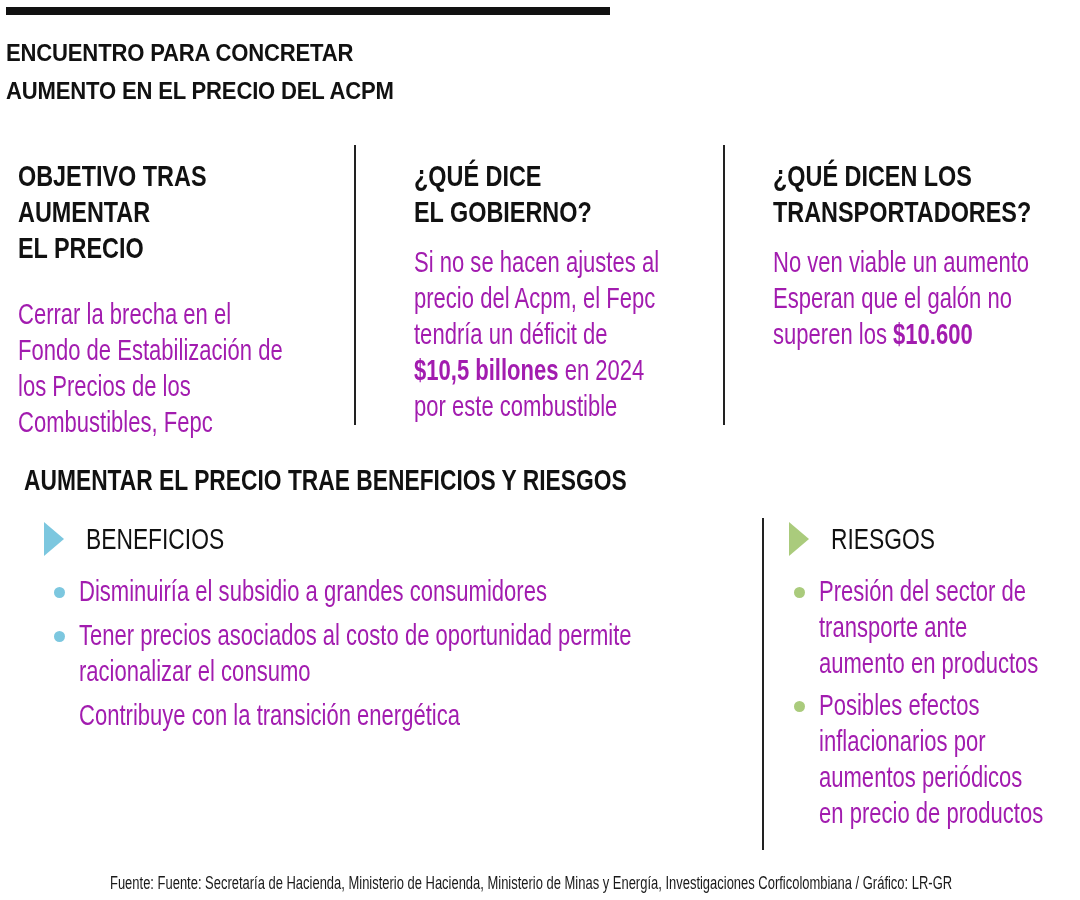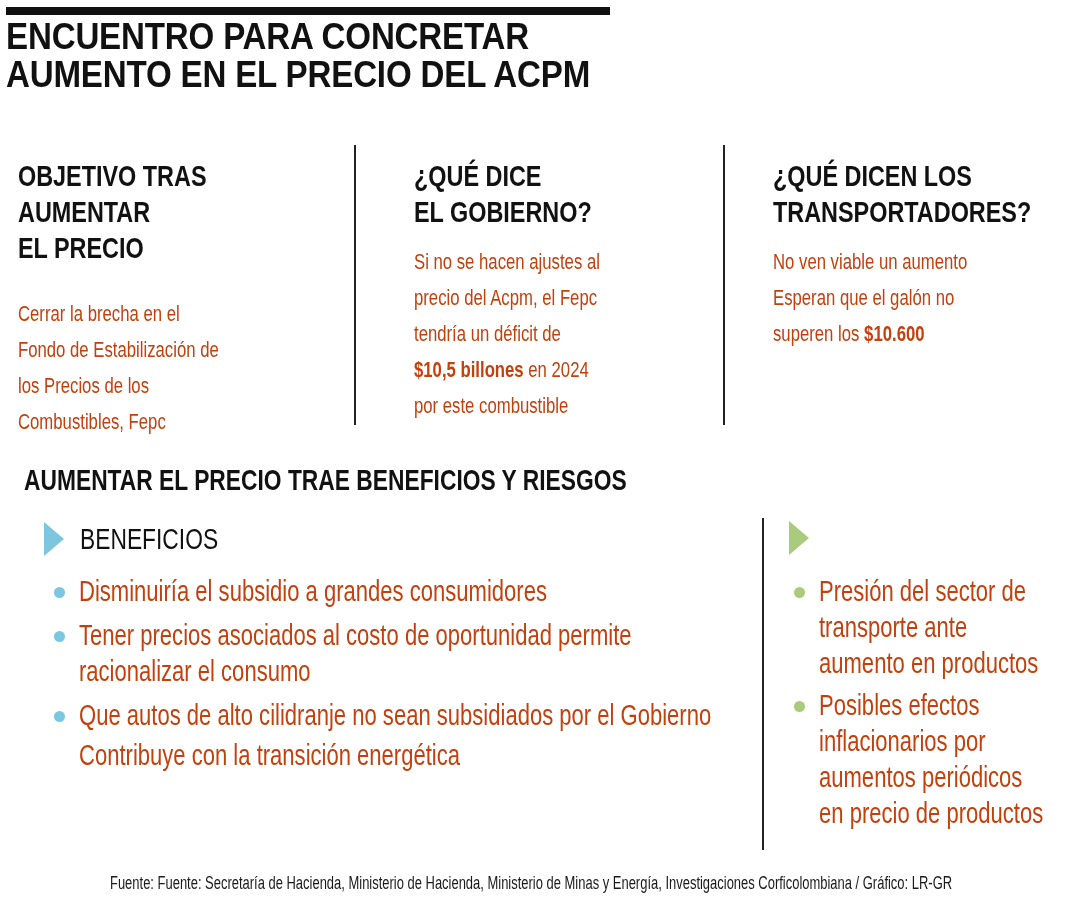--- a/index.html
+++ b/index.html
@@ -3,27 +3,27 @@
 <meta charset="utf-8">
 <style>
   * { box-sizing: border-box; margin: 0; padding: 0; }
   html, body { width: 1080px; height: 900px; background: #ffffff; overflow: hidden; }
   body { position: relative; font-family: "Liberation Sans", sans-serif; color: #111111; }
 
   .cond { display: inline-block; transform-origin: left top; white-space: nowrap; }
 
   .top-rule { position: absolute; left: 6px; top: 7px; width: 604px; height: 8px; background: #111111; }
 
-  .main-title { position: absolute; left: 6px; top: 18px; font-weight: 700; font-size: 36px; line-height: 38px; letter-spacing: -0.2px; }
+  .main-title { position: absolute; left: 6px; top: 34px; font-weight: 700; font-size: 24px; line-height: 38px; letter-spacing: -0.2px; }
   .main-title .cond { transform: scaleX(0.92); }
 
   .col { position: absolute; top: 145px; margin-top: 13px; }
   .col-head { font-weight: 700; font-size: 30px; line-height: 36px; }
   .col-head .cond { transform: scaleX(0.78); }
-  .col-body { font-size: 22px; line-height: 36px; color: #c2410c; }
+  .col-body { font-size: 29px; line-height: 36px; color: #a21caf; }
   .col-body .cond { transform: scaleX(0.76); }
   .col-body b { font-weight: 700; }
 
   .col1 { left: 18px; }
   .col1 .col-body { margin-top: 30px; }
   .col2 { left: 414px; }
   .col2 .col-body { margin-top: 14px; }
   .col3 { left: 773px; }
   .col3 .col-body { margin-top: 14px; }
 
@@ -31,28 +31,28 @@
   .vline-a { left: 354px; top: 145px; height: 280px; }
   .vline-b { left: 723px; top: 145px; height: 280px; }
   .vline-c { left: 762px; top: 518px; height: 332px; }
 
   .sub-title { position: absolute; left: 24px; top: 462px; font-weight: 700; font-size: 30px; line-height: 36px; }
   .sub-title .cond { transform: scaleX(0.76); }
 
   .sec-head { position: absolute; display: flex; align-items: center; }
   .tri { width: 0; height: 0; border-top: 17px solid transparent; border-bottom: 17px solid transparent; border-left: 20px solid #7cc7df; }
   .tri.green { border-left-color: #aacb7c; }
-  .sec-label { font-size: 30px; line-height: 36px; margin-left: 16px; }
+  .sec-label { font-size: 30px; line-height: 36px; margin-left: 22px; }
   .sec-label .cond { transform: scaleX(0.76); }
 
   .ben-head { left: 44px; top: 521px; }
   .risk-head { left: 789px; top: 521px; }
 
   .list { position: absolute; list-style: none; }
-  .list li { position: relative; padding-left: 27px; font-size: 29px; line-height: 36px; margin-bottom: 8px; color: #c2410c; }
+  .list li { position: relative; padding-left: 27px; font-size: 29px; line-height: 36px; margin-bottom: 8px; color: #a21caf; }
   .list li .cond { transform: scaleX(0.76); }
   .list li .dot { position: absolute; left: 2px; top: 14px; width: 11px; height: 11px; border-radius: 50%; background: #7cc7df; }
   .list.green li .dot { background: #aacb7c; }
 
   .ben-list { left: 52px; top: 573px; }
   .ben-list li.tight { margin-bottom: 4px; }
   .risk-list { left: 792px; top: 573px; }
   .risk-list li { margin-bottom: 6px; }
 
   .source { position: absolute; left: 110px; top: 872px; font-size: 18px; line-height: 22px; color: #1a1a1a; }
@@ -117,28 +117,28 @@
 </h2>
 
 <div class="sec-head ben-head">
   <span class="tri"></span>
   <span class="sec-label"><span class="cond">BENEFICIOS</span></span>
 </div>
 
 <ul class="list ben-list">
   <li><span class="dot"></span><span class="cond">Disminuiría el subsidio a grandes consumidores</span></li>
   <li><span class="dot"></span><span class="cond">Tener precios asociados al costo de oportunidad permite</span><br><span class="cond">racionalizar el consumo</span></li>
-  <li class="tight"><span class="dot"></span><span class="cond">Que autos de alto cilidranje no sean subsidiados por el Gobierno</span></li>
   <li class="nodot"><span class="cond">Contribuye con la transición energética</span></li>
 </ul>
 
 <div class="vline vline-c"></div>
 
 <div class="sec-head risk-head">
   <span class="tri green"></span>
+  <span class="sec-label"><span class="cond">RIESGOS</span></span>
 </div>
 
 <ul class="list green risk-list">
   <li><span class="dot"></span><span class="cond">Presión del sector de</span><br><span class="cond">transporte ante</span><br><span class="cond">aumento en productos</span></li>
   <li><span class="dot"></span><span class="cond">Posibles efectos</span><br><span class="cond">inflacionarios por</span><br><span class="cond">aumentos periódicos</span><br><span class="cond">en precio de productos</span></li>
 </ul>
 
 <p class="source">
   <span class="cond">Fuente: Fuente: Secretaría de Hacienda, Ministerio de Hacienda, Ministerio de Minas y Energía, Investigaciones Corficolombiana / Gráfico: LR-GR</span>
 </p>

